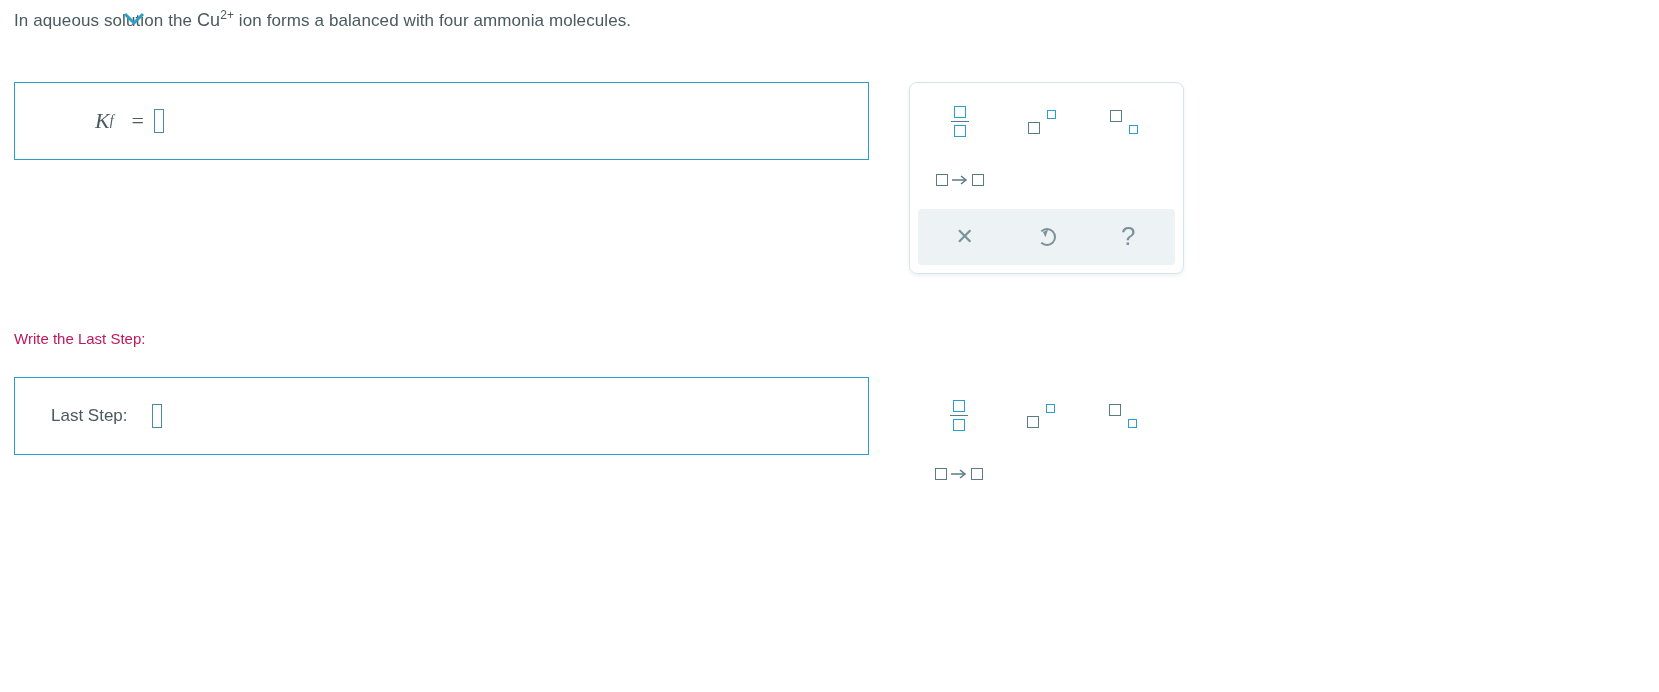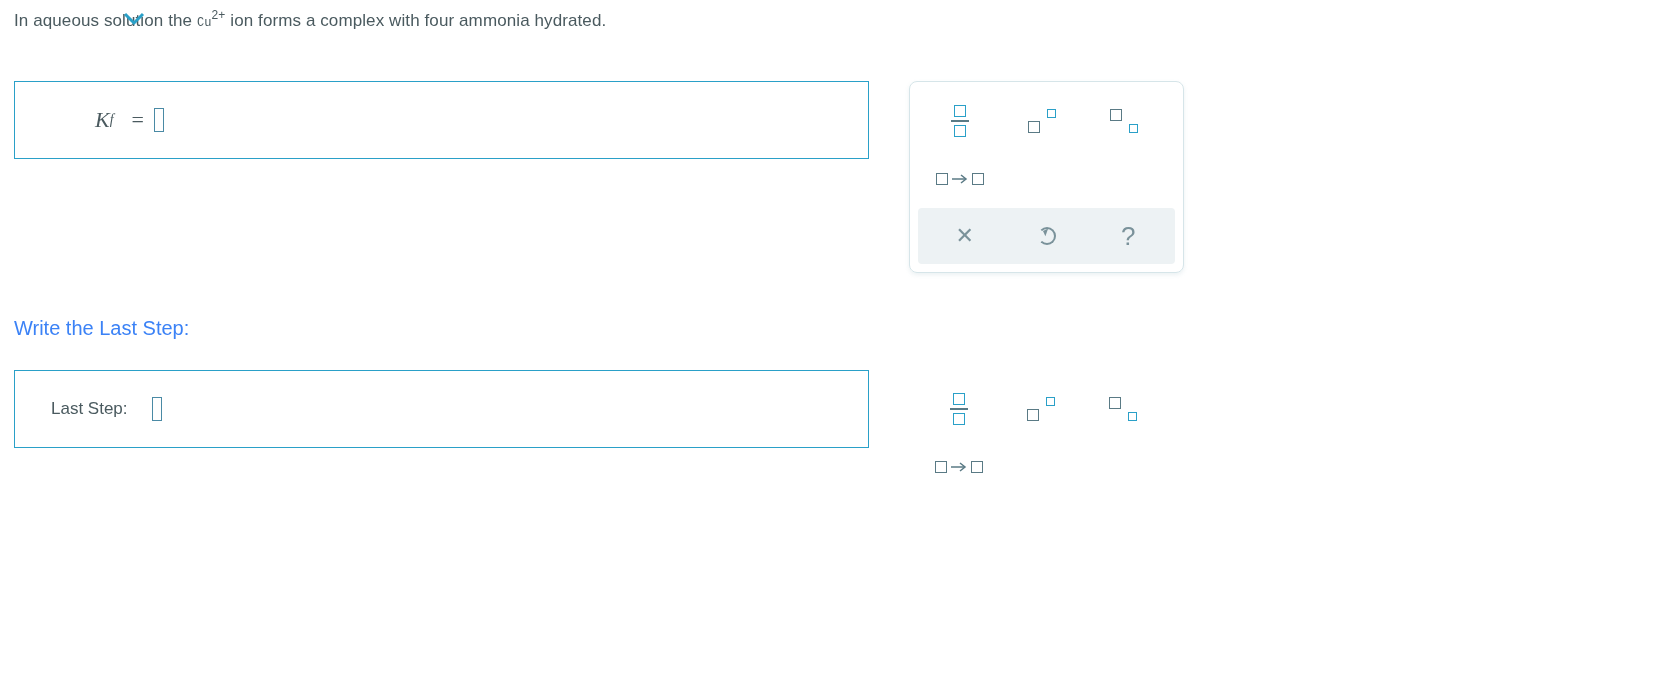--- a/index.html
+++ b/index.html
@@ -19,21 +19,21 @@
     font-size: 28px;
     font-weight: bold;
   }
   .prompt {
     font-size: 17px;
     line-height: 1.5;
     color: #4a5a5f;
     letter-spacing: 0.1px;
     margin-top: 6px;
   }
-  .prompt .chem { font-family: Liberation Mono, monospace; font-size: 12px; }
+  .prompt .chem { font-family: Liberation Sans, sans-serif; font-size: 18px; }
   .prompt .sup { font-size: 12px; vertical-align: super; }
   .gap { height: 30px; }
 
   .row {
     display: flex;
     align-items: flex-start;
     gap: 40px;
   }
 
   .answerbox {
@@ -98,35 +98,35 @@
     border-left-color: transparent; position:relative;
   }
   .reset-arc::after {
     content:''; position:absolute; left:-1px; top:-2px;
     border:4px solid transparent; border-right-color:#7a929a;
     transform: rotate(20deg);
   }
   .qmark { font-size:26px; color:#7a929a; font-weight:300; }
   .xmark { font-size:22px; color:#7a929a; }
 
-  .section-label { font-size: 20px; color:#3b82f6; margin: 44px 0 30px 0; }
+  .section-label { font-size: 15px; color:#be185d; margin: 56px 0 30px 0; }
   .container{position:relative;}
 </style>
 </head>
 <body>
 
 <div class="container">
 <div class="caret">
   <svg width="24" height="16" viewBox="0 0 24 16">
         <polyline points="3,3 12,12 21,3" fill="none" stroke="#2aa0c8" stroke-width="3"></polyline>
       </svg>
 </div>
 
 <div class="prompt">
-  <span>In aqueous solution the </span><span class="chem">Cu</span><span class="sup">2+</span><span> ion forms a complex with four ammonia hydrated.</span>
+  <span>In aqueous solution the </span><span class="chem">Cu</span><span class="sup">2+</span><span> ion forms a balanced with four ammonia molecules.</span>
 </div>
 <div style="height:18px"></div>
 
 <div class="gap"></div>
 
 <div class="row">
   <div class="answerbox">
     <span class="kf">
       <span>K</span>
           <span class="sub">f</span>

